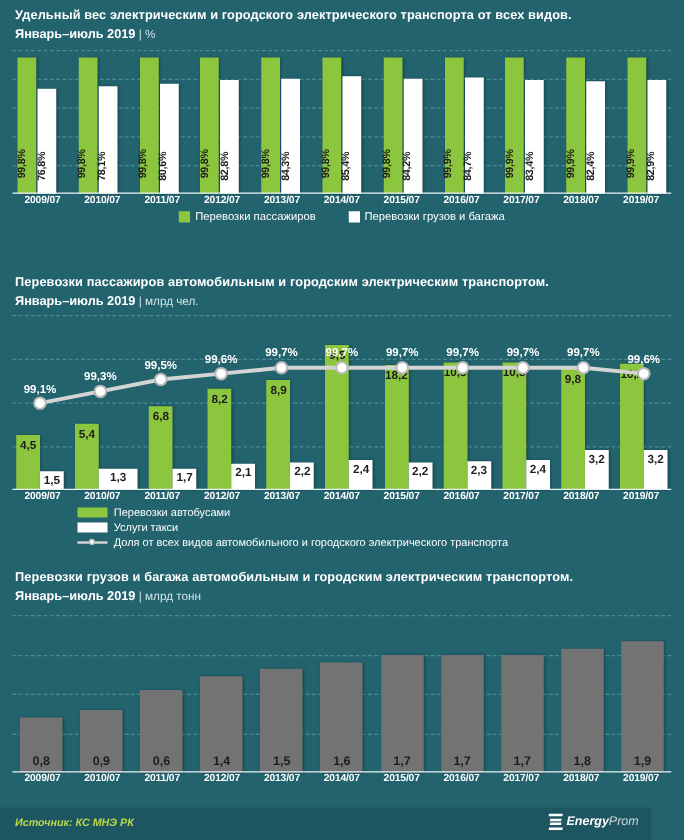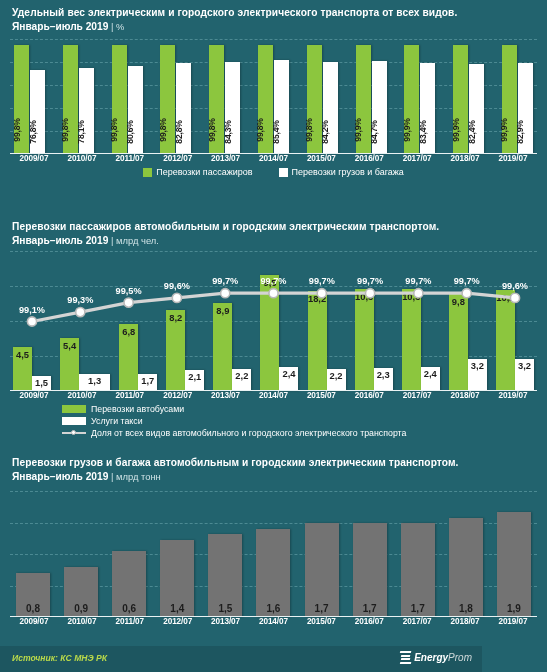--- a/index.html
+++ b/index.html
@@ -74,21 +74,21 @@
   .c2-line{position:absolute;left:0;right:0;top:0;bottom:0;pointer-events:none;}
   .c2-lbl{position:absolute;font-size:9.2px;font-weight:bold;color:#ffffff;white-space:nowrap;transform:translateX(-50%);}
 
   
   .c3-bars{position:absolute;left:0;right:0;top:0;bottom:0;display:flex;justify-content:space-between;align-items:flex-end;padding:0 6px;box-sizing:border-box;}
   .c3-bar{width:34px;background:#737373;position:relative;box-shadow:1px 0 2px rgba(0,0,0,.28);}
   .c3-bar span{position:absolute;left:50%;bottom:3px;transform:translateX(-50%);
     font-size:10px;font-weight:bold;color:#1d1d1d;}
 
   
-  .footer{position:absolute;left:0;bottom:0;width:482px;height:26px;background:#1d5660;}
+  .footer{position:absolute;left:0;bottom:0;width:521px;height:26px;background:#1d5660;}
   .footer .src{position:absolute;left:12px;top:7px;font-size:8.6px;font-style:italic;font-weight:bold;color:#b9d94a;}
   .logo{position:absolute;right:10px;top:5px;display:flex;align-items:center;gap:3px;justify-content:center;}
   .logo .mark{display:inline-block;width:11px;height:13px;position:relative;}
   .logo .mark i{position:absolute;left:0;height:2.4px;background:#ffffff;display:block;transform:skewX(-14deg);}
   .logo .mark i:nth-child(1){top:0;width:11px;}
   .logo .mark i:nth-child(2){top:3.6px;width:9px;left:1px;}
   .logo .mark i:nth-child(3){top:7.2px;width:9px;left:1px;}
   .logo .mark i:nth-child(4){top:10.6px;width:11px;}
   .logo .txt{font-size:10px;font-style:italic;color:#ffffff;}
   .logo .txt b{font-weight:bold;}

